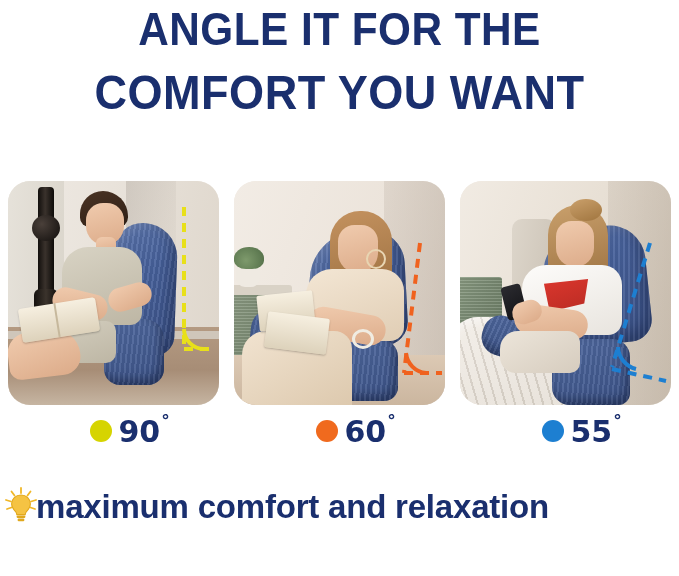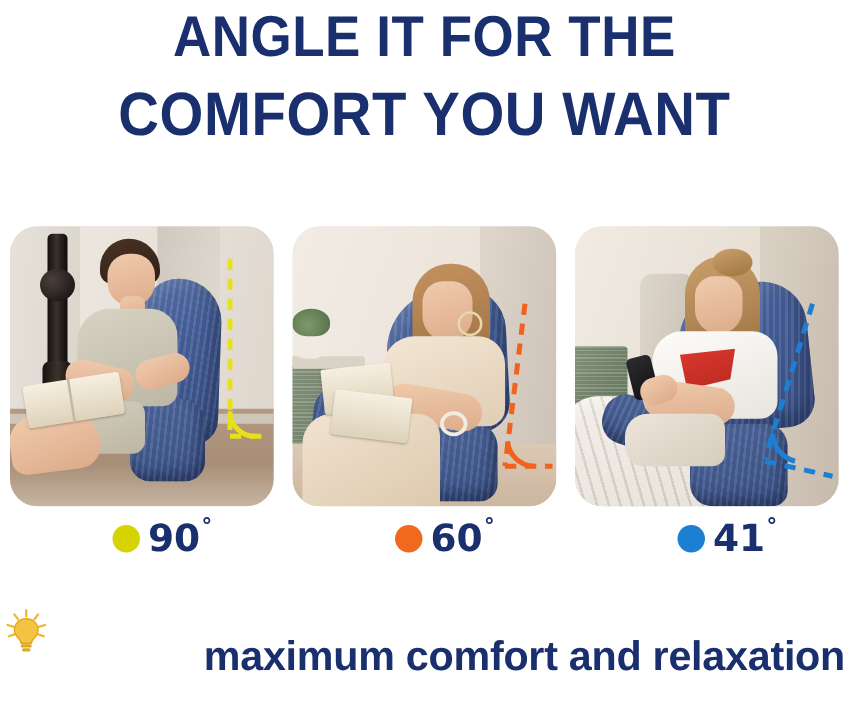--- a/index.html
+++ b/index.html
@@ -78,21 +78,21 @@
   .caption{
     position:absolute;left:0;top:487px;width:679px;height:86px;
   }
   .bulb{position:absolute;left:4px;top:0px;width:34px;height:36px;}
   .caption-text{
     position:absolute;left:36px;top:0;width:640px;
     color:#1a2f6e;font-weight:bold;font-size:33px;line-height:1.12;
     letter-spacing:-0.2px;
   }
   .caption-text .cl{display:block;white-space:nowrap;}
-  .caption-text .cl2{margin-top:20px;text-align:right;}
+  .caption-text .cl2{margin-top:2px;}
 </style>
 </head>
 <body>
 
 <div class="page">
 
   <div class="headline">
     <span class="ln ln1">ANGLE IT FOR THE</span>
     <span class="ln ln2">COMFORT YOU WANT</span>
   </div>
@@ -222,21 +222,21 @@
       <span class="angle-txt"><span>90</span><span class="deg">°</span></span>
     </div>
 
     <div class="label-cell">
       <span class="dot" style="background:#f06a1e;"></span>
       <span class="angle-txt"><span>60</span><span class="deg">°</span></span>
     </div>
 
     <div class="label-cell">
       <span class="dot" style="background:#1d7fd1;"></span>
-      <span class="angle-txt"><span>41</span><span class="deg">°</span></span>
+      <span class="angle-txt"><span>55</span><span class="deg">°</span></span>
     </div>
   </div>
 
   <div class="caption">
     <svg class="bulb" viewBox="0 0 34 36">
       <g stroke="#f0b728" stroke-width="1.8" stroke-linecap="round">
         <line x1="17" y1="1" x2="17" y2="6"></line>
         <line x1="7.5" y1="4.5" x2="10.5" y2="8.5"></line>
         <line x1="26.5" y1="4.5" x2="23.5" y2="8.5"></line>
         <line x1="2" y1="13" x2="7" y2="14.5"></line>

